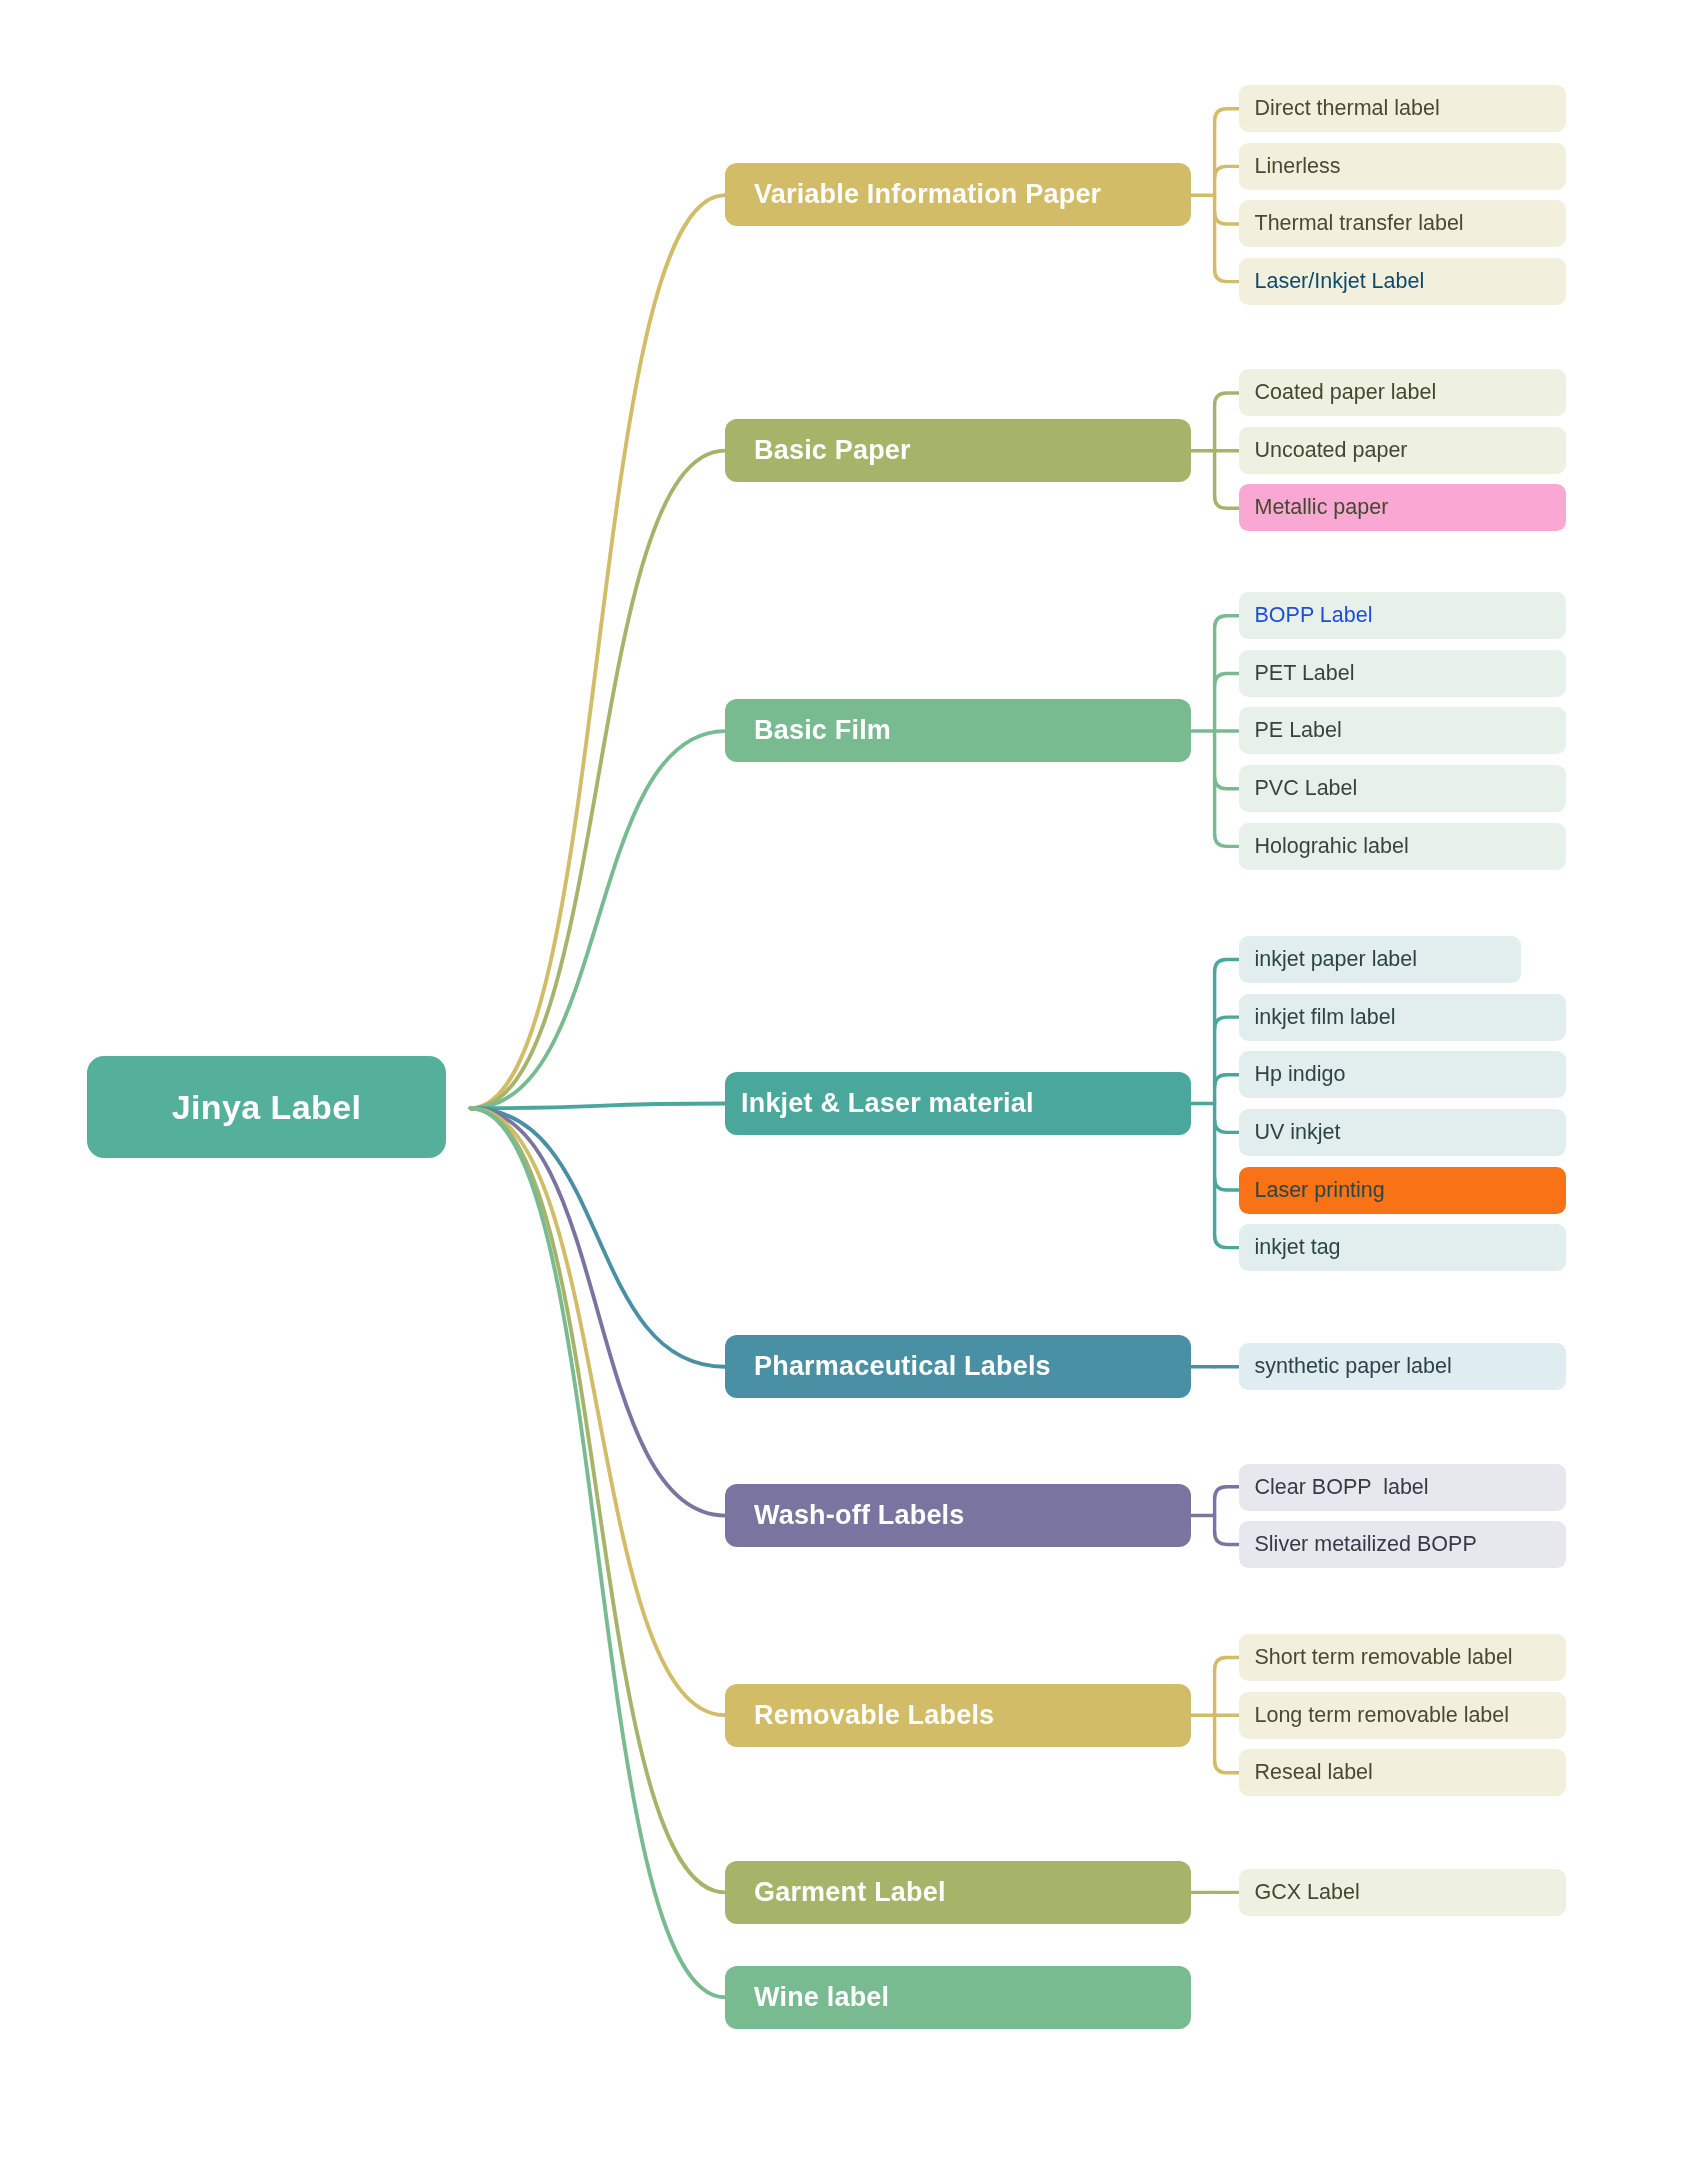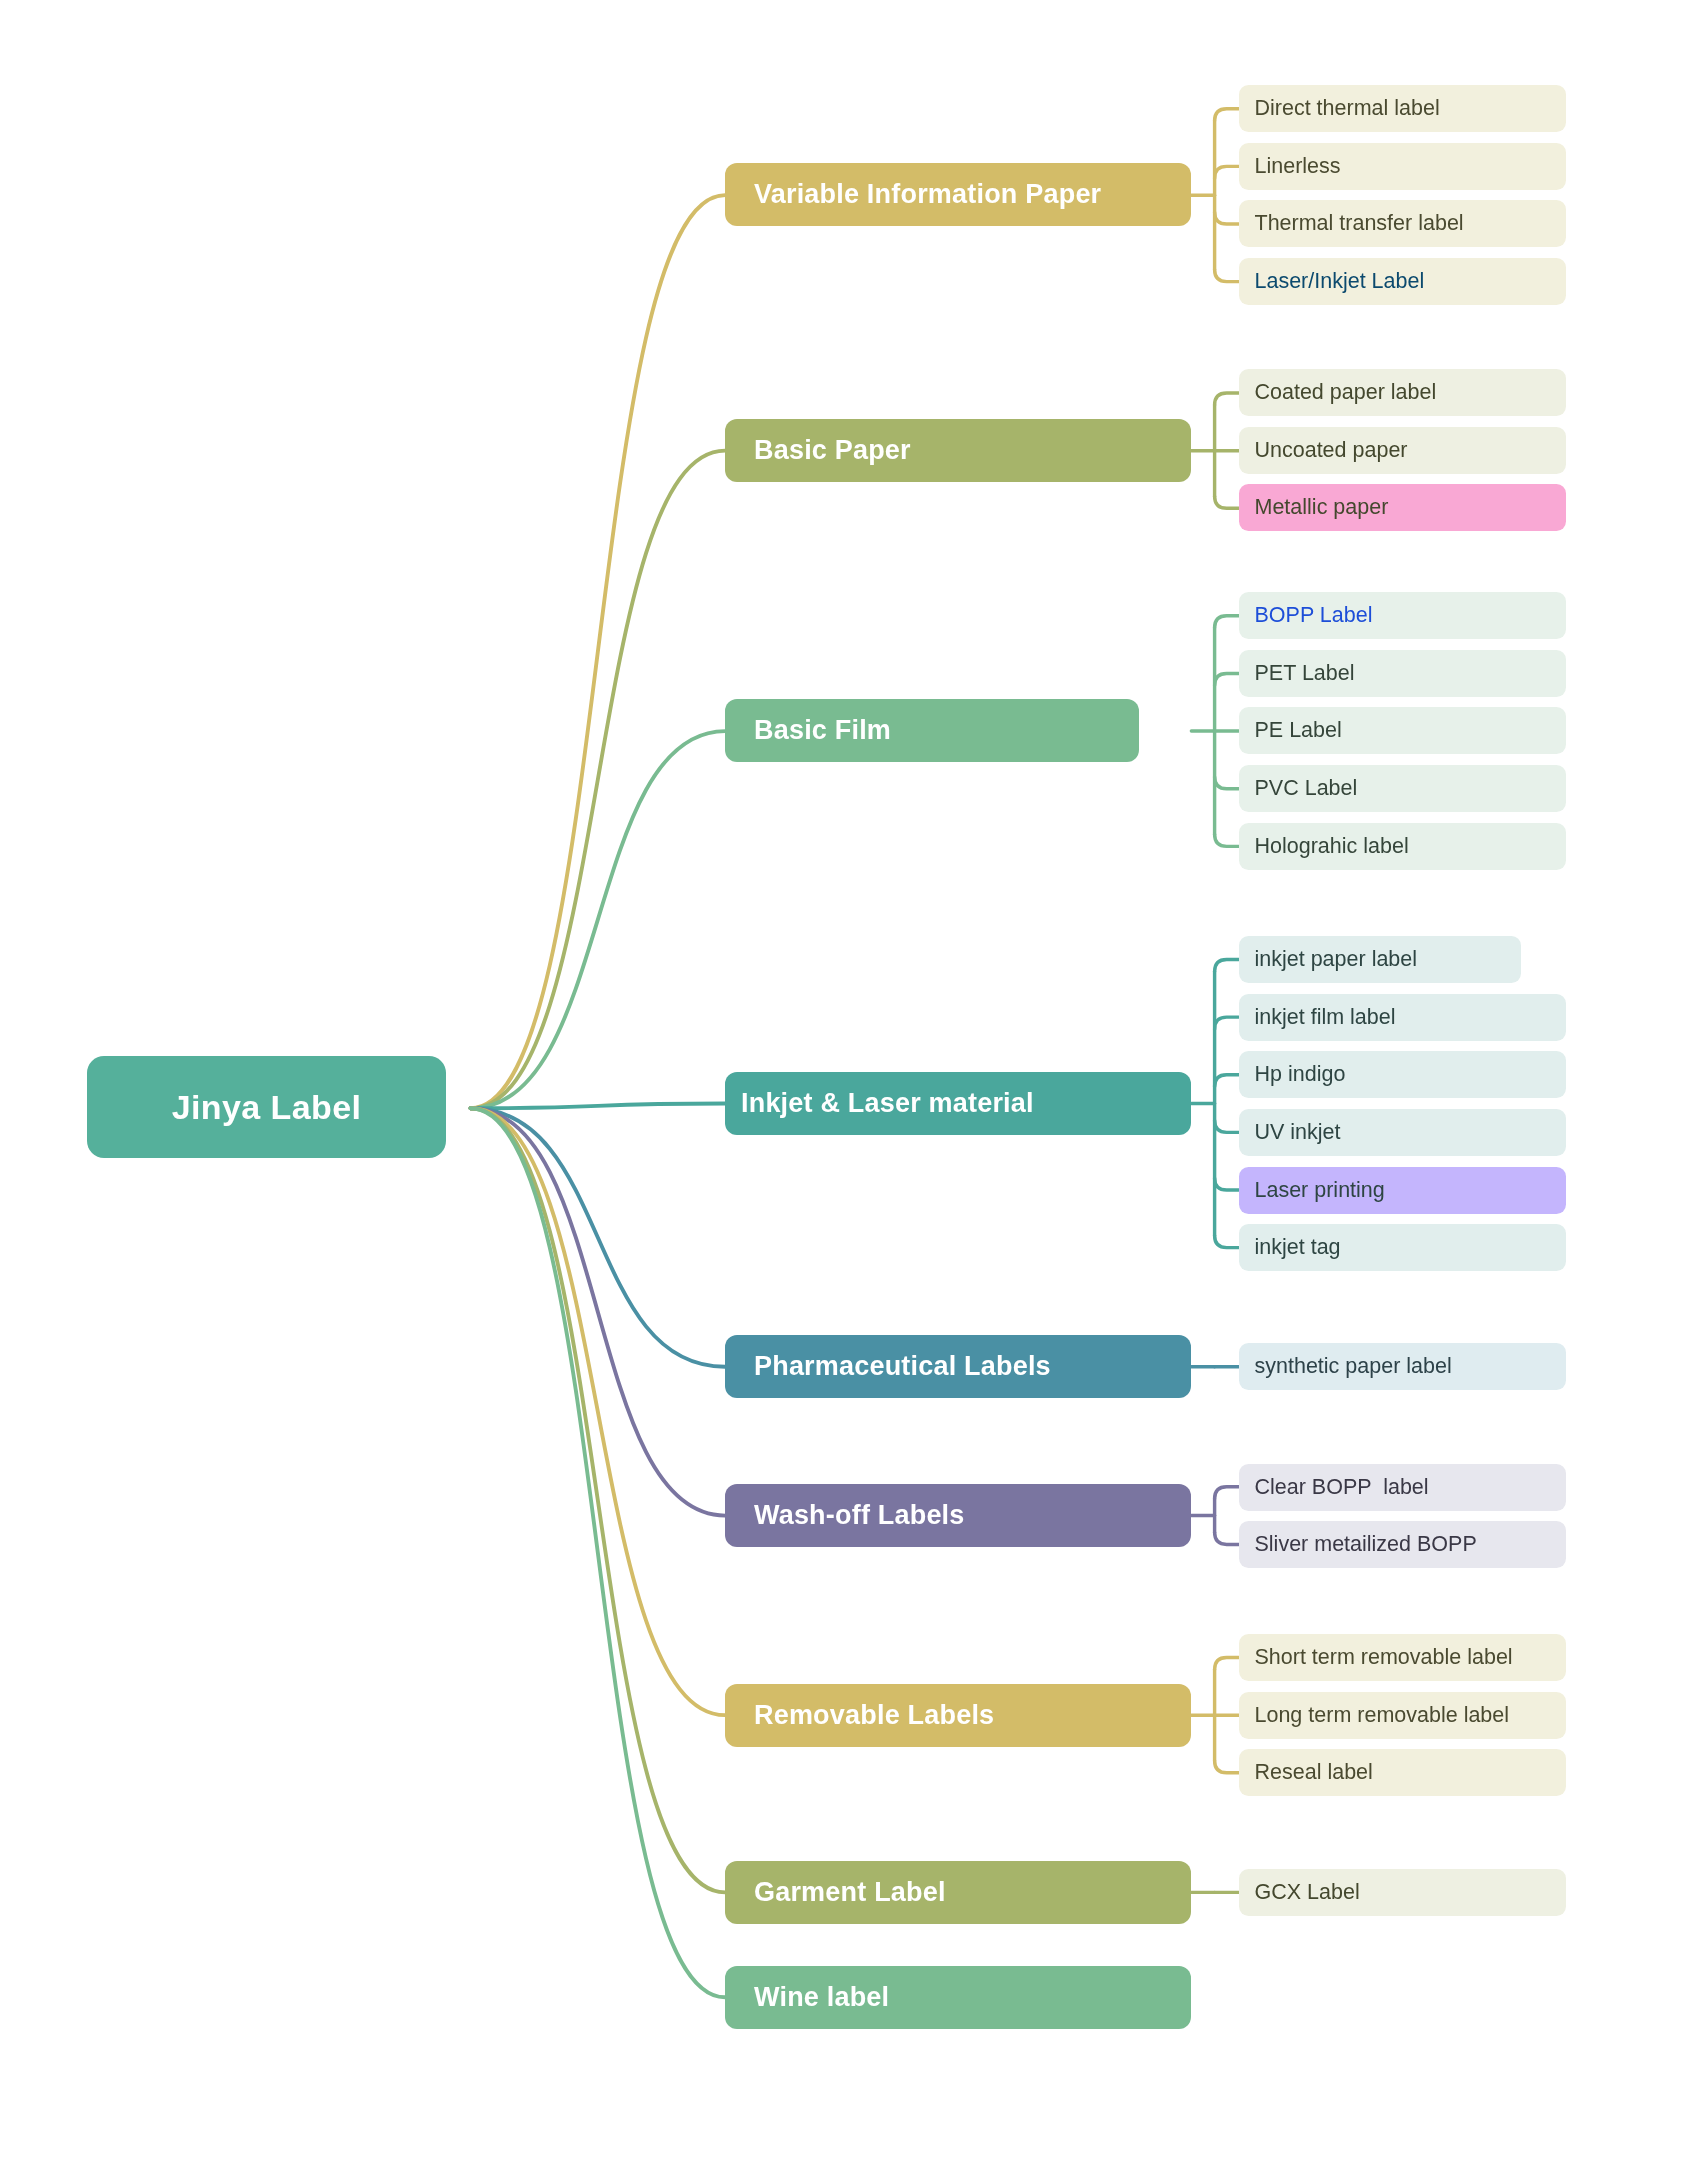--- a/index.html
+++ b/index.html
@@ -75,36 +75,36 @@
       <div class="node leaf" style="left: 1239px; top: 85px; width: 327px; height: 47px; background: rgb(242, 240, 221); color: rgb(74, 74, 48);"><span>Direct thermal label</span></div>
       <div class="node leaf" style="left: 1239px; top: 143px; width: 327px; height: 47px; background: rgb(242, 240, 221); color: rgb(74, 74, 48);"><span>Linerless</span></div>
       <div class="node leaf" style="left: 1239px; top: 200px; width: 327px; height: 47px; background: rgb(242, 240, 221); color: rgb(74, 74, 48);"><span>Thermal transfer label</span></div>
       <div class="node leaf" style="left: 1239px; top: 258px; width: 327px; height: 47px; background: rgb(242, 240, 221); color: #0c4a6e;"><span>Laser/Inkjet Label</span></div>
       <div class="node branch" style="left: 725px; top: 419px; width: 466px; height: 63px; background: rgb(166, 180, 106); color: rgb(255, 255, 255);">
         <span>Basic Paper</span>
       </div>
       <div class="node leaf" style="left: 1239px; top: 369px; width: 327px; height: 47px; background: rgb(238, 240, 226); color: rgb(68, 72, 46);"><span>Coated paper label</span></div>
       <div class="node leaf" style="left: 1239px; top: 427px; width: 327px; height: 47px; background: rgb(238, 240, 226); color: rgb(68, 72, 46);"><span>Uncoated paper</span></div>
       <div class="node leaf" style="left: 1239px; top: 484px; width: 327px; height: 47px; background: #f9a8d4; color: rgb(68, 72, 46);"><span>Metallic paper</span></div>
-      <div class="node branch" style="left: 725px; top: 699px; width: 414px; height: 63px; background: rgb(121, 187, 145); color: rgb(255, 255, 255);">
+      <div class="node branch" style="left: 725px; top: 699px; width: 466px; height: 63px; background: rgb(121, 187, 145); color: rgb(255, 255, 255);">
         <span>Basic Film</span>
       </div>
       <div class="node leaf" style="left: 1239px; top: 592px; width: 327px; height: 47px; background: rgb(231, 241, 234); color: #1d4ed8;"><span>BOPP Label</span></div>
       <div class="node leaf" style="left: 1239px; top: 650px; width: 327px; height: 47px; background: rgb(231, 241, 234); color: rgb(53, 69, 58);"><span>PET Label</span></div>
       <div class="node leaf" style="left: 1239px; top: 707px; width: 327px; height: 47px; background: rgb(231, 241, 234); color: rgb(53, 69, 58);"><span>PE Label</span></div>
       <div class="node leaf" style="left: 1239px; top: 765px; width: 327px; height: 47px; background: rgb(231, 241, 234); color: rgb(53, 69, 58);"><span>PVC Label</span></div>
       <div class="node leaf" style="left: 1239px; top: 823px; width: 327px; height: 47px; background: rgb(231, 241, 234); color: rgb(53, 69, 58);"><span>Holograhic label</span></div>
       <div class="node branch" style="left: 725px; top: 1072px; width: 466px; height: 63px; background: rgb(74, 167, 156); color: rgb(255, 255, 255); padding-left: 16px;">
         <span>Inkjet &amp; Laser material</span>
       </div>
       <div class="node leaf" style="left: 1239px; top: 936px; width: 282px; height: 47px; background: rgb(225, 238, 237); color: rgb(46, 69, 67);"><span>inkjet paper label</span></div>
       <div class="node leaf" style="left: 1239px; top: 994px; width: 327px; height: 47px; background: rgb(225, 238, 237); color: rgb(46, 69, 67);"><span>inkjet film label</span></div>
       <div class="node leaf" style="left: 1239px; top: 1051px; width: 327px; height: 47px; background: rgb(225, 238, 237); color: rgb(46, 69, 67);"><span>Hp indigo</span></div>
       <div class="node leaf" style="left: 1239px; top: 1109px; width: 327px; height: 47px; background: rgb(225, 238, 237); color: rgb(46, 69, 67);"><span>UV inkjet</span></div>
-      <div class="node leaf" style="left: 1239px; top: 1167px; width: 327px; height: 47px; background: #c4b5fd; color: rgb(46, 69, 67);"><span>Laser printing</span></div>
+      <div class="node leaf" style="left: 1239px; top: 1167px; width: 327px; height: 47px; background: #f97316; color: rgb(46, 69, 67);"><span>Laser printing</span></div>
       <div class="node leaf" style="left: 1239px; top: 1224px; width: 327px; height: 47px; background: rgb(225, 238, 237); color: rgb(46, 69, 67);"><span>inkjet tag</span></div>
       <div class="node branch" style="left: 725px; top: 1335px; width: 466px; height: 63px; background: rgb(74, 144, 164); color: rgb(255, 255, 255);">
         <span>Pharmaceutical Labels</span>
       </div>
       <div class="node leaf" style="left: 1239px; top: 1343px; width: 327px; height: 47px; background: rgb(223, 236, 240); color: rgb(45, 66, 73);"><span>synthetic paper label</span></div>
       <div class="node branch" style="left: 725px; top: 1484px; width: 466px; height: 63px; background: rgb(122, 117, 160); color: rgb(255, 255, 255);">
         <span>Wash-off Labels</span>
       </div>
       <div class="node leaf" style="left: 1239px; top: 1464px; width: 327px; height: 47px; background: rgb(231, 231, 238); color: rgb(58, 56, 70);"><span>Clear BOPP  label</span></div>
       <div class="node leaf" style="left: 1239px; top: 1521px; width: 327px; height: 47px; background: rgb(231, 231, 238); color: rgb(58, 56, 70);"><span>Sliver metailized BOPP</span></div>

